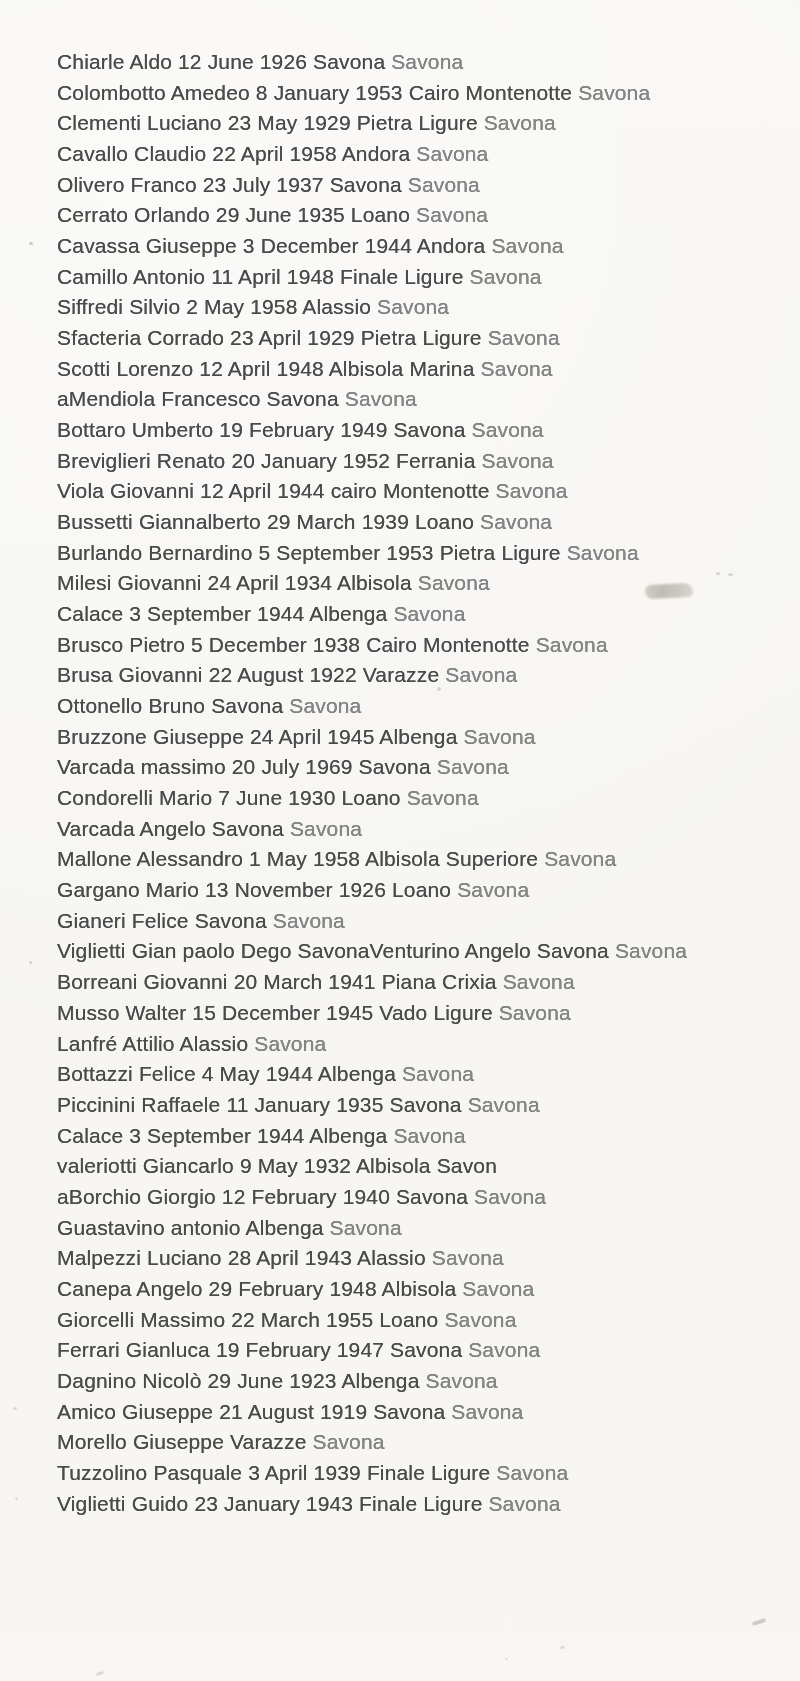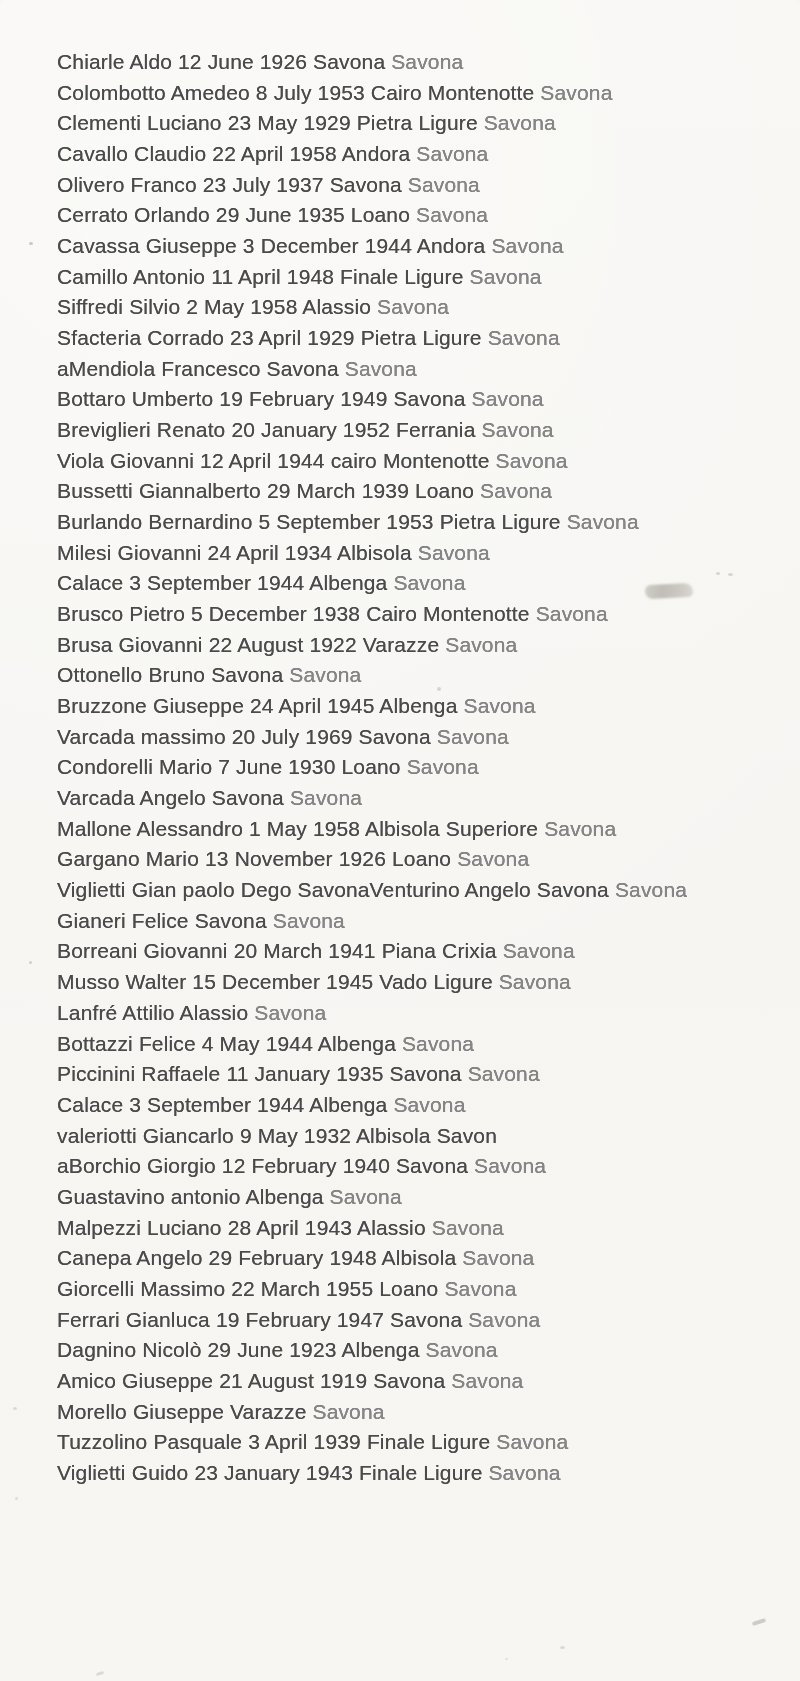--- a/index.html
+++ b/index.html
@@ -53,48 +53,49 @@
     transform: rotate(-18deg);
     filter: blur(0.5px);
   }
 </style>
 </head>
 <body>
 
 <div class="page">
   <div class="text-block" id="lines">
       <div class="line"><span>Chiarle Aldo 12 June 1926 Savona</span><span class="tail-light"> Savona</span></div>
-      <div class="line"><span>Colombotto Amedeo 8 July 1953 Cairo Montenotte</span><span class="tail-light"> Savona</span></div>
+      <div class="line"><span>Colombotto Amedeo 8 January 1953 Cairo Montenotte</span><span class="tail-light"> Savona</span></div>
       <div class="line"><span>Clementi Luciano 23 May 1929 Pietra Ligure</span><span class="tail-light"> Savona</span></div>
       <div class="line"><span>Cavallo Claudio 22 April 1958 Andora</span><span class="tail-light"> Savona</span></div>
       <div class="line"><span>Olivero Franco 23 July 1937 Savona</span><span class="tail-light"> Savona</span></div>
       <div class="line"><span>Cerrato Orlando 29 June 1935 Loano</span><span class="tail-light"> Savona</span></div>
       <div class="line"><span>Cavassa Giuseppe 3 December 1944 Andora</span><span class="tail-light"> Savona</span></div>
       <div class="line"><span>Camillo Antonio 11 April 1948 Finale Ligure</span><span class="tail-light"> Savona</span></div>
       <div class="line"><span>Siffredi Silvio 2 May 1958 Alassio</span><span class="tail-light"> Savona</span></div>
       <div class="line"><span>Sfacteria Corrado 23 April 1929 Pietra Ligure</span><span class="tail-light"> Savona</span></div>
+      <div class="line"><span>Scotti Lorenzo 12 April 1948 Albisola Marina</span><span class="tail-light"> Savona</span></div>
       <div class="line"><span>aMendiola Francesco Savona</span><span class="tail-light"> Savona</span></div>
       <div class="line"><span>Bottaro Umberto 19 February 1949 Savona</span><span class="tail-light"> Savona</span></div>
       <div class="line"><span>Breviglieri Renato 20 January 1952 Ferrania</span><span class="tail-light"> Savona</span></div>
       <div class="line"><span>Viola Giovanni 12 April 1944 cairo Montenotte</span><span class="tail-light"> Savona</span></div>
       <div class="line"><span>Bussetti Giannalberto 29 March 1939 Loano</span><span class="tail-light"> Savona</span></div>
       <div class="line"><span>Burlando Bernardino 5 September 1953 Pietra Ligure</span><span class="tail-light"> Savona</span></div>
       <div class="line"><span>Milesi Giovanni 24 April 1934 Albisola</span><span class="tail-light"> Savona</span></div>
       <div class="line"><span>Calace 3 September 1944 Albenga</span><span class="tail-light"> Savona</span></div>
       <div class="line"><span>Brusco Pietro 5 December 1938 Cairo Montenotte</span><span class="tail-light"> Savona</span></div>
       <div class="line"><span>Brusa Giovanni 22 August 1922 Varazze</span><span class="tail-light"> Savona</span></div>
       <div class="line"><span>Ottonello Bruno Savona</span><span class="tail-light"> Savona</span></div>
       <div class="line"><span>Bruzzone Giuseppe 24 April 1945 Albenga</span><span class="tail-light"> Savona</span></div>
       <div class="line"><span>Varcada massimo 20 July 1969 Savona</span><span class="tail-light"> Savona</span></div>
       <div class="line"><span>Condorelli Mario 7 June 1930 Loano</span><span class="tail-light"> Savona</span></div>
       <div class="line"><span>Varcada Angelo Savona</span><span class="tail-light"> Savona</span></div>
       <div class="line"><span>Mallone Alessandro 1 May 1958 Albisola Superiore</span><span class="tail-light"> Savona</span></div>
       <div class="line"><span>Gargano Mario 13 November 1926 Loano</span><span class="tail-light"> Savona</span></div>
+      <div class="line"><span>Gianeri Felice Savona</span><span class="tail-light"> Savona</span></div>
       <div class="line"><span>Viglietti Gian paolo Dego SavonaVenturino Angelo Savona</span><span class="tail-light"> Savona</span></div>
-      <div class="line"><span>Gianeri Felice Savona</span><span class="tail-light"> Savona</span></div>
       <div class="line"><span>Borreani Giovanni 20 March 1941 Piana Crixia</span><span class="tail-light"> Savona</span></div>
       <div class="line"><span>Musso Walter 15 December 1945 Vado Ligure</span><span class="tail-light"> Savona</span></div>
       <div class="line"><span>Lanfré Attilio Alassio</span><span class="tail-light"> Savona</span></div>
       <div class="line"><span>Bottazzi Felice 4 May 1944 Albenga</span><span class="tail-light"> Savona</span></div>
       <div class="line"><span>Piccinini Raffaele 11 January 1935 Savona</span><span class="tail-light"> Savona</span></div>
       <div class="line"><span>Calace 3 September 1944 Albenga</span><span class="tail-light"> Savona</span></div>
       <div class="line">valeriotti Giancarlo 9 May 1932 Albisola Savon</div>
       <div class="line"><span>aBorchio Giorgio 12 February 1940 Savona</span><span class="tail-light"> Savona</span></div>
       <div class="line"><span>Guastavino antonio Albenga</span><span class="tail-light"> Savona</span></div>
       <div class="line"><span>Malpezzi Luciano 28 April 1943 Alassio</span><span class="tail-light"> Savona</span></div>

